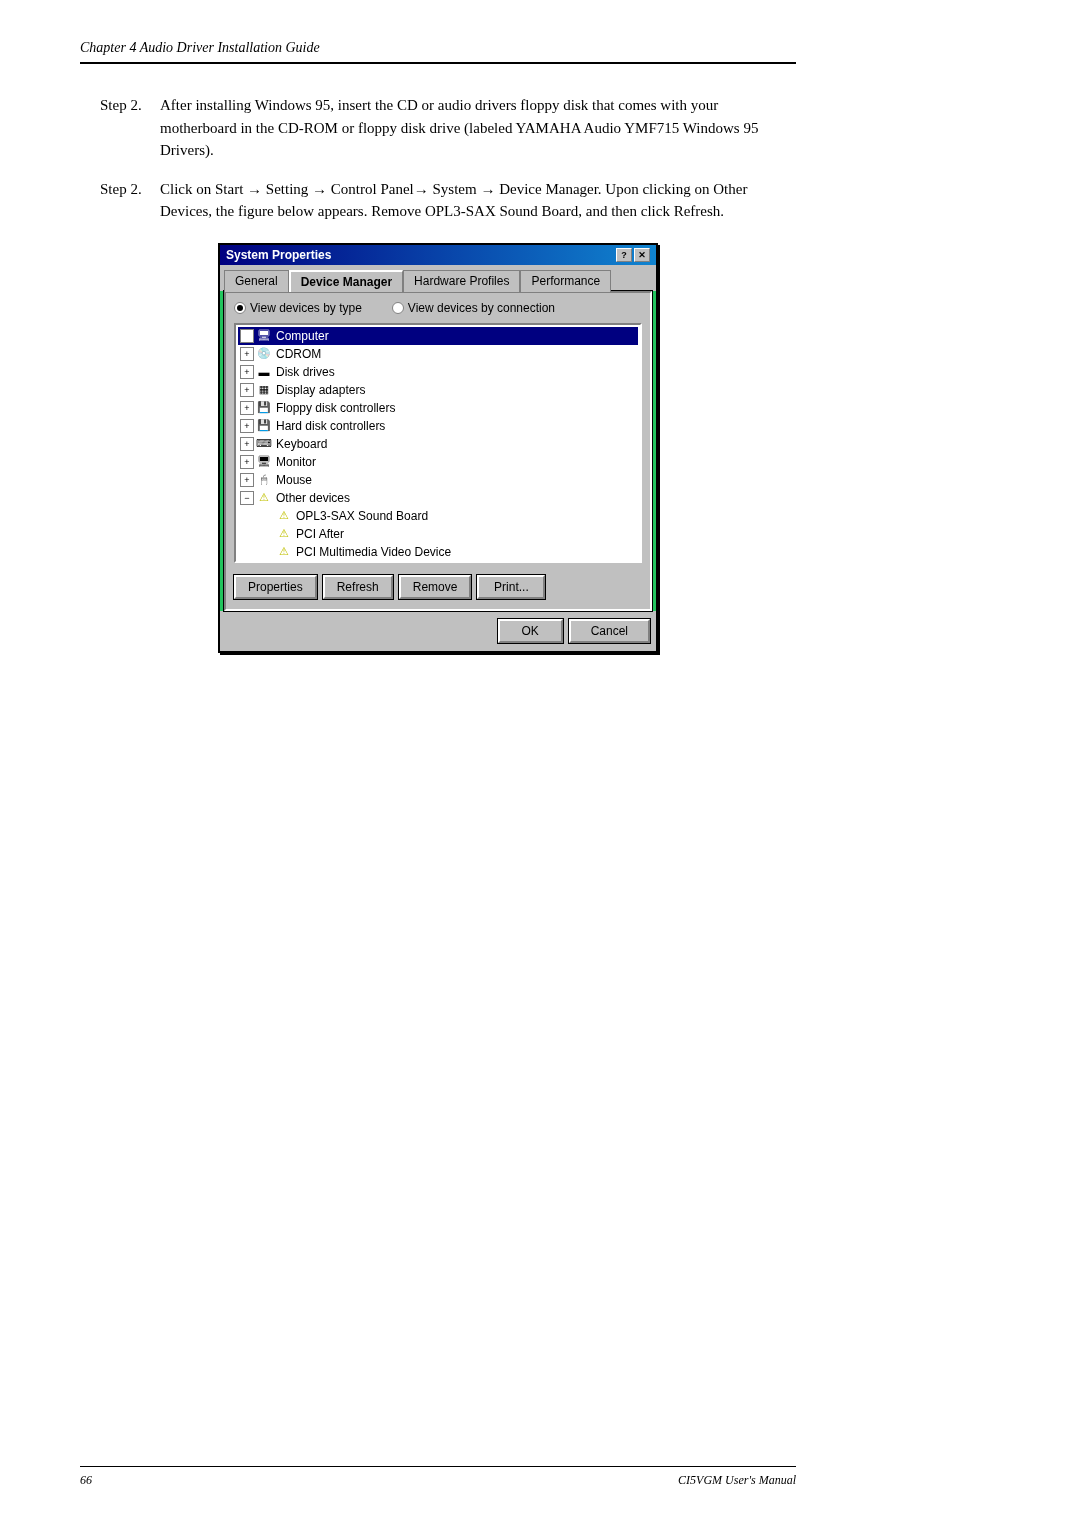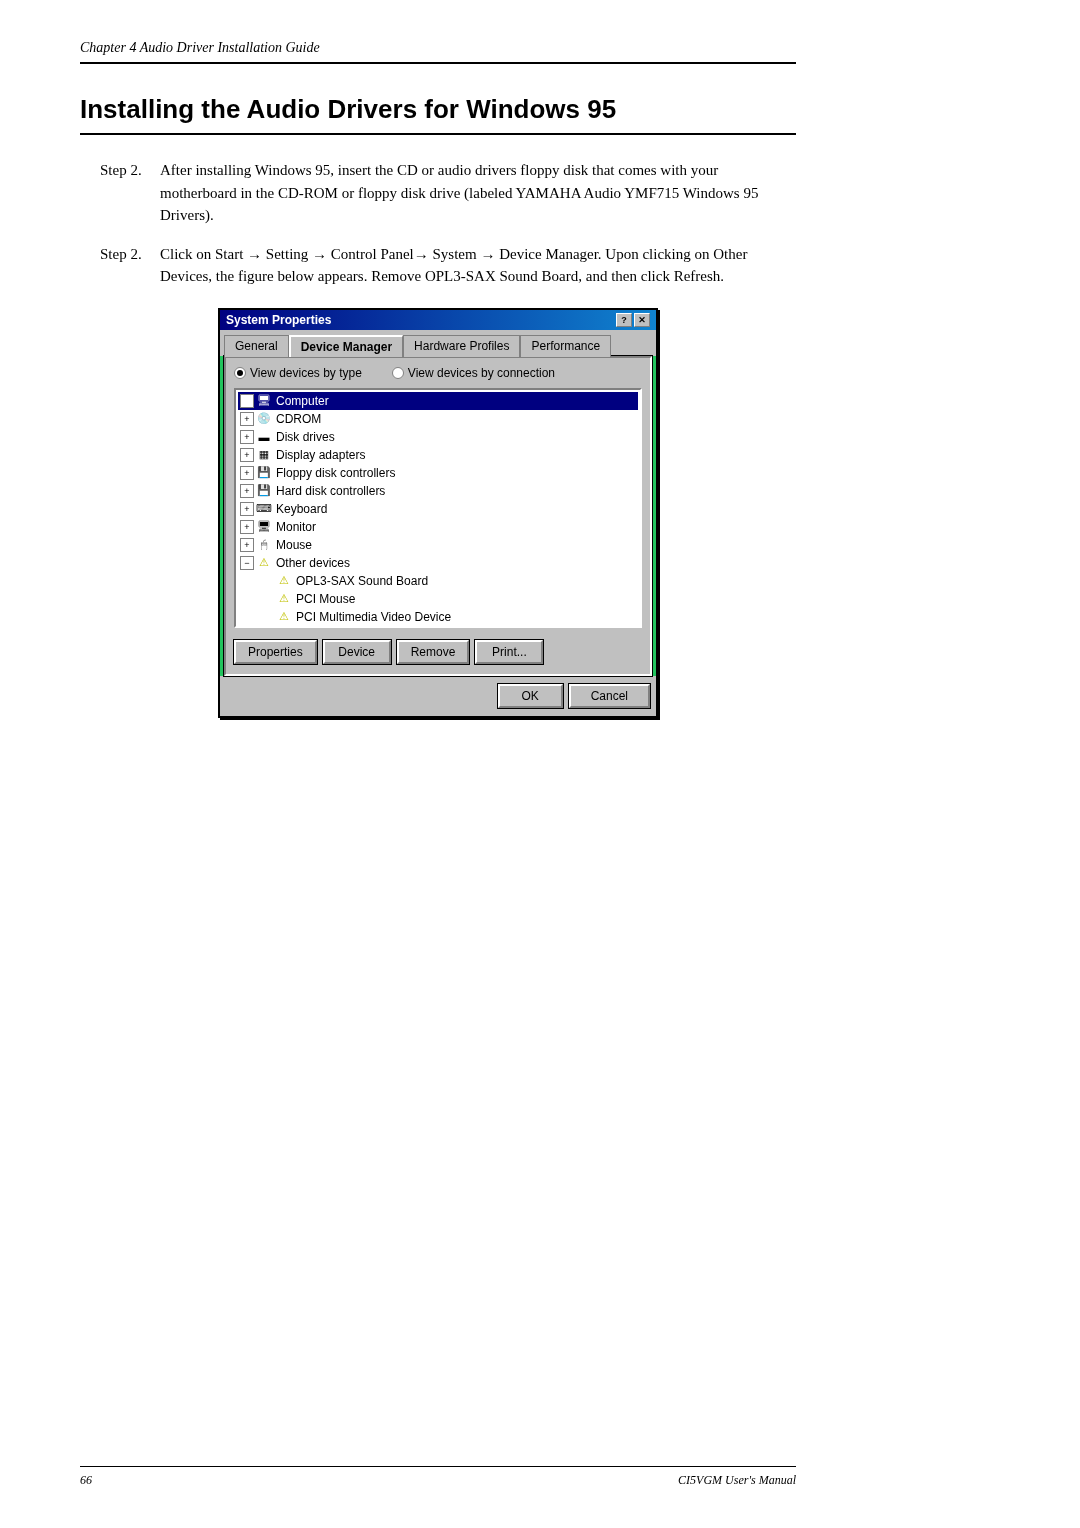--- a/index.html
+++ b/index.html
@@ -308,23 +308,20 @@
   </style>
 </head>
 <body>
 
 <div class="page">
 
   <div class="chapter-header">
     <span>Chapter 4  Audio Driver Installation Guide</span>
   </div>
 
-  <h1 class="page-title">
-    <span>Installing the Audio Drivers for Windows 95</span>
-  </h1>
 
   <div class="steps-container">
 
     <div class="step">
       <span class="step-label">Step 2.</span>
       <span class="step-content">After installing Windows 95, insert the CD or audio drivers floppy disk that comes with your motherboard in the CD-ROM or floppy disk drive (labeled YAMAHA Audio YMF715 Windows 95 Drivers).</span>
     </div>
 
     <div class="step">
       <span class="step-label">Step 2.</span>
@@ -433,41 +430,41 @@
           <span class="device-name">Other devices</span>
         </div>
 
         <div class="device-item indent-1">
           <span class="device-icon icon-unknown" style="color:#c0c000; margin-left:18px;">⚠</span>
           <span class="device-name">OPL3-SAX Sound Board</span>
         </div>
 
         <div class="device-item indent-1">
           <span class="device-icon icon-unknown" style="color:#c0c000; margin-left:18px;">⚠</span>
-          <span class="device-name">PCI Mouse</span>
+          <span class="device-name">PCI After</span>
         </div>
 
         <div class="device-item indent-1">
           <span class="device-icon icon-unknown" style="color:#c0c000; margin-left:18px;">⚠</span>
           <span class="device-name">PCI Multimedia Video Device</span>
         </div>
 
         <div class="device-item indent-1">
           <span class="device-icon icon-unknown" style="color:#c0c000; margin-left:18px;">⚠</span>
 
         </div>
 
       </div>
 
       <div class="win95-button-row">
         <button class="win95-button">
           <span>Properties</span>
         </button>
         <button class="win95-button">
-          <span>Device</span>
+          <span>Refresh</span>
         </button>
         <button class="win95-button">
           <span>Remove</span>
         </button>
         <button class="win95-button">
           <span>Print...</span>
         </button>
       </div>
 
     </div>

